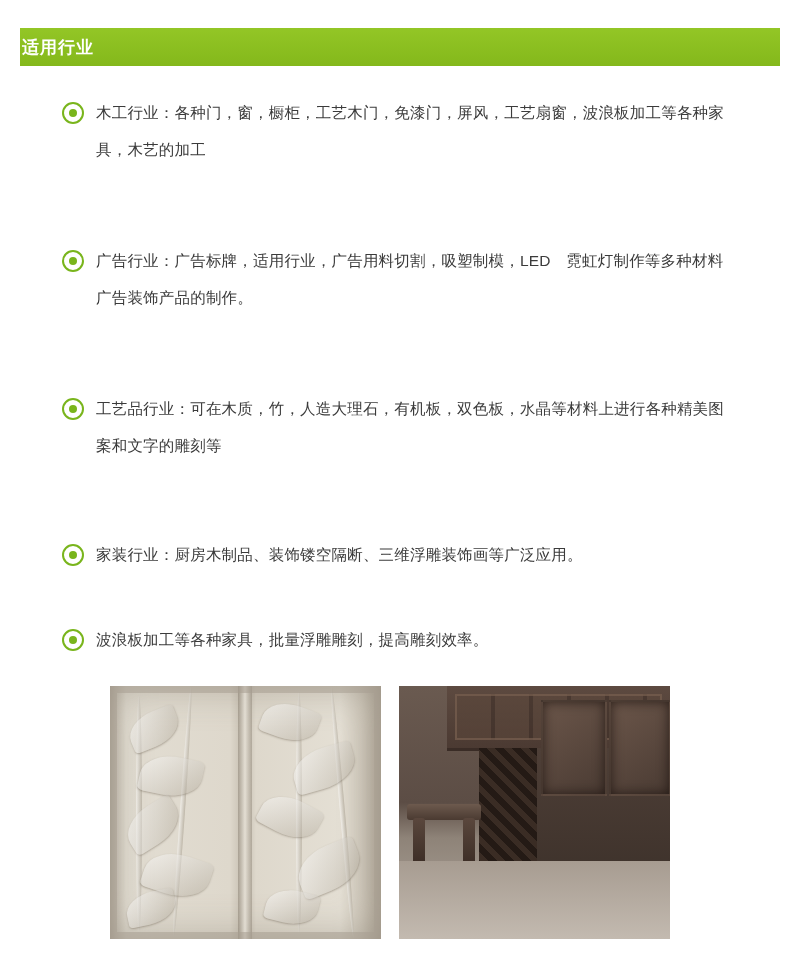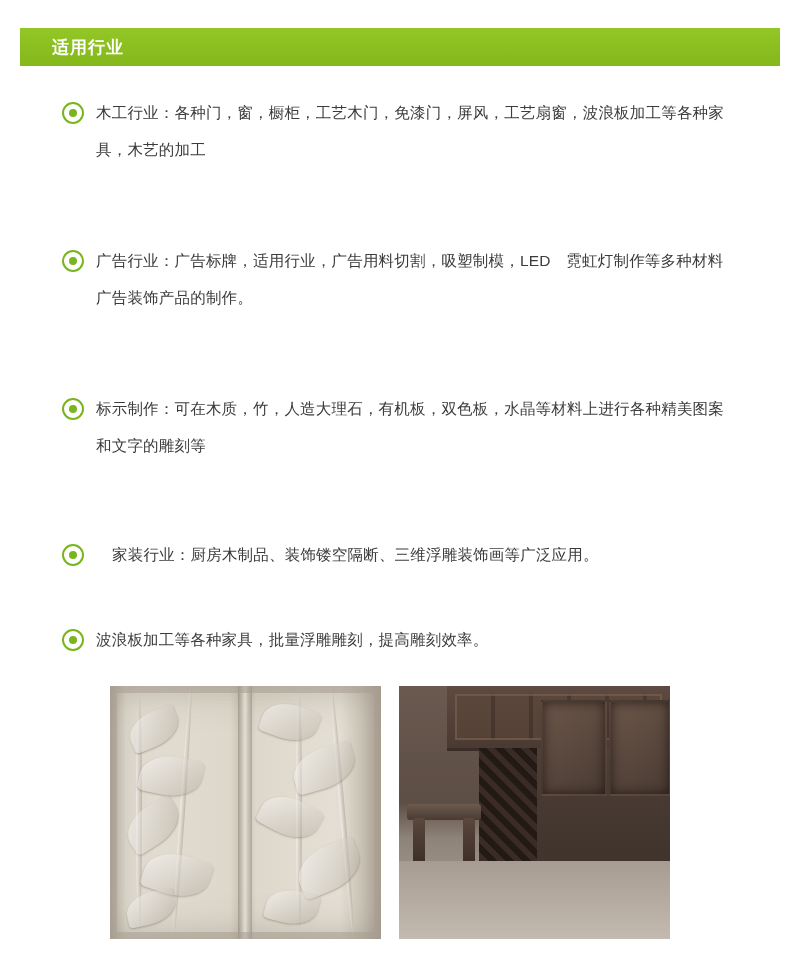--- a/index.html
+++ b/index.html
@@ -31,21 +31,21 @@
     background: #8cc020;
     background: linear-gradient(to bottom, #93c626 0%, #84b81b 100%);
     display: flex;
     align-items: center;
   }
   .header-title {
     color: #ffffff;
     font-size: 17px;
     font-weight: bold;
     letter-spacing: 1px;
-    padding-left: 32px;
+    padding-left: 2px;
     line-height: 1;
   }
 
   
   .bullet-list {
     position: absolute;
     left: 20px;
     top: 80px;
     width: 760px;
   }
@@ -82,21 +82,21 @@
     line-height: 37px;
     color: #3b3b3b;
     padding-right: 45px;
     letter-spacing: 0.2px;
   }
 
   
   .item-0 { margin-top: 14px; }
   .item-1 { margin-top: 74px; }
   .item-2 { margin-top: 74px; }
-  .item-3 { margin-top: 72px; gap: 16px; }
+  .item-3 { margin-top: 72px; }
   .item-4 { margin-top: 48px; }
 
   
   .image-row {
     position: absolute;
     left: 110px;
     top: 686px;
     width: 580px;
     display: flex;
     gap: 18px;
@@ -221,21 +221,21 @@
       <span class="bullet-text">木工行业：各种门，窗，橱柜，工艺木门，免漆门，屏风，工艺扇窗，波浪板加工等各种家具，木艺的加工</span>
     </div>
 
     <div class="bullet-item item-1">
       <span class="bullet-icon"></span>
       <span class="bullet-text">广告行业：广告标牌，适用行业，广告用料切割，吸塑制模，LED　霓虹灯制作等多种材料广告装饰产品的制作。</span>
     </div>
 
     <div class="bullet-item item-2">
       <span class="bullet-icon"></span>
-      <span class="bullet-text">标示制作：可在木质，竹，人造大理石，有机板，双色板，水晶等材料上进行各种精美图案和文字的雕刻等</span>
+      <span class="bullet-text">工艺品行业：可在木质，竹，人造大理石，有机板，双色板，水晶等材料上进行各种精美图案和文字的雕刻等</span>
     </div>
 
     <div class="bullet-item item-3">
       <span class="bullet-icon"></span>
       <span class="bullet-text"> 家装行业：厨房木制品、装饰镂空隔断、三维浮雕装饰画等广泛应用。</span>
     </div>
 
     <div class="bullet-item item-4">
       <span class="bullet-icon"></span>
       <span class="bullet-text">波浪板加工等各种家具，批量浮雕雕刻，提高雕刻效率。</span>

